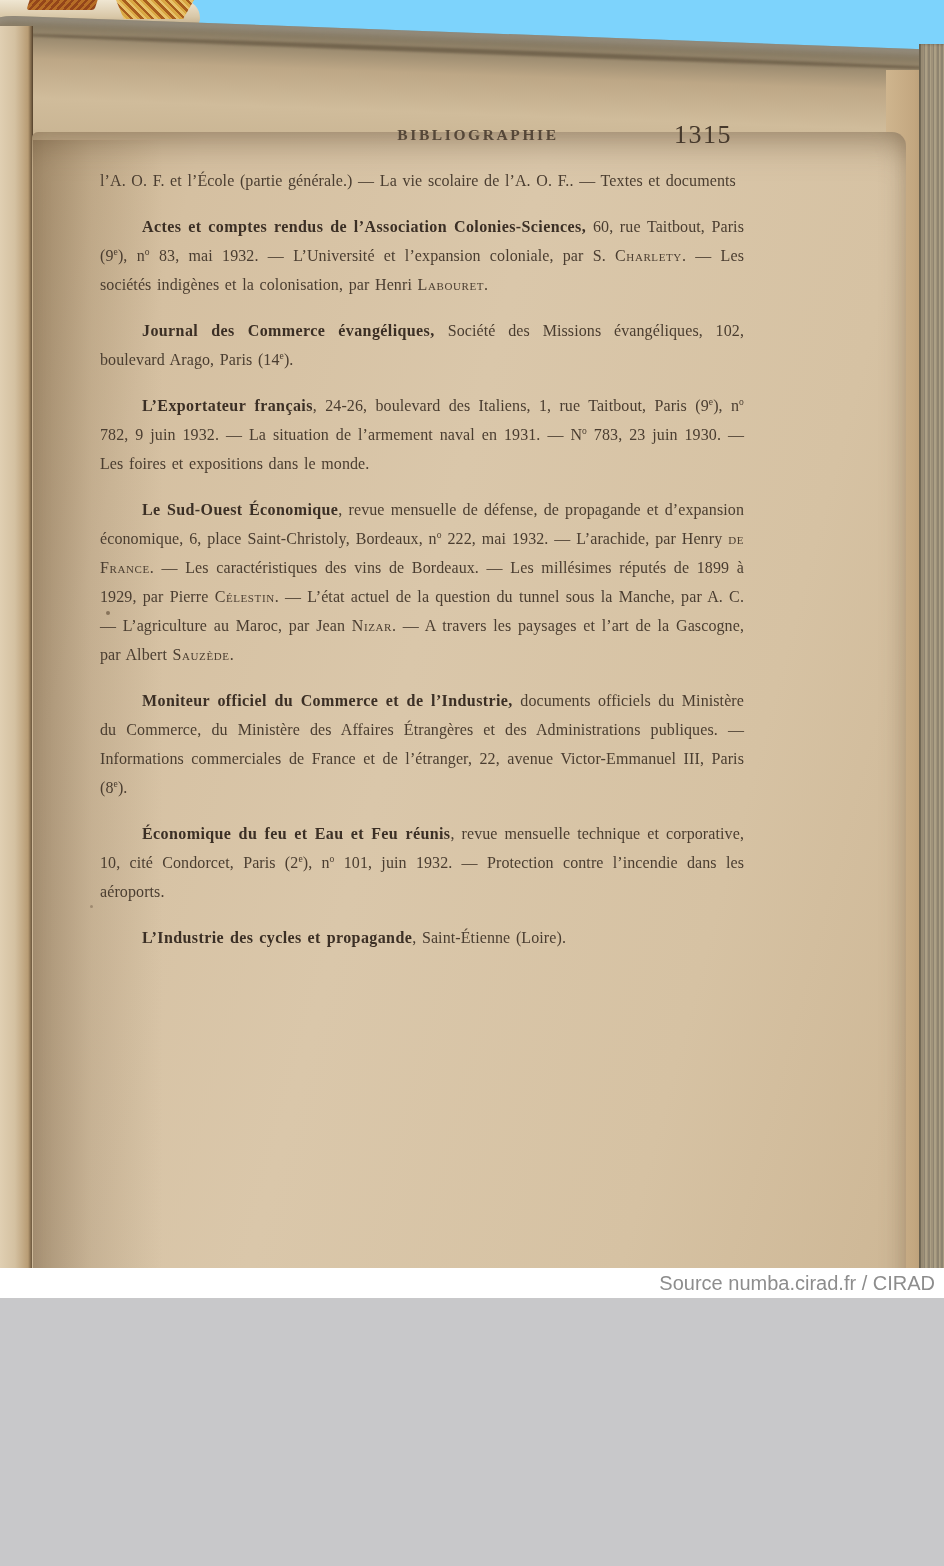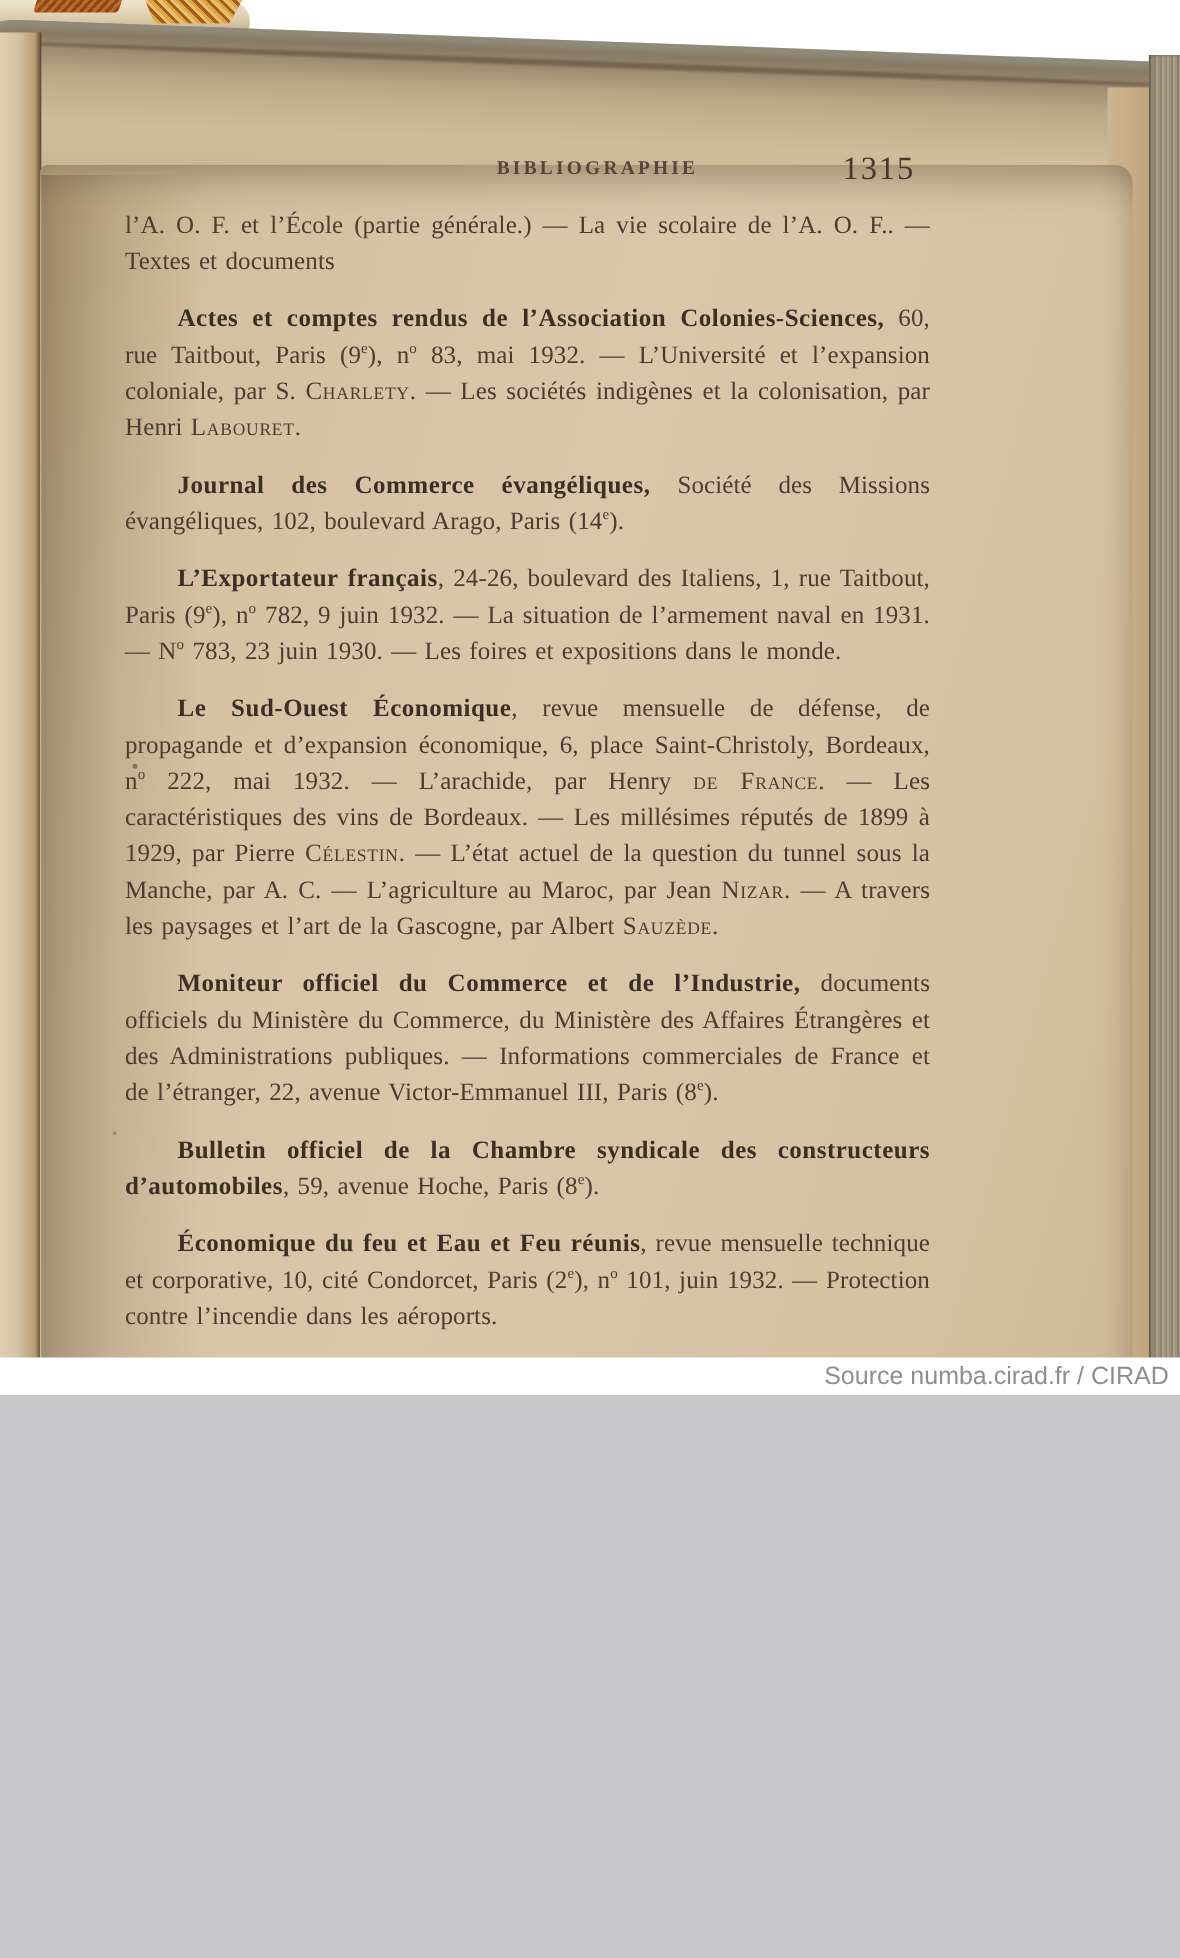--- a/index.html
+++ b/index.html
@@ -1,18 +1,18 @@
 <!DOCTYPE html>
 <html style="--ink: #4a3d30; --ink-bold: #3b2f25; --paper: #d6c2a3; --paper-edge-tan: #c3a780; --binding-black: #17130e; --ribbon-orange: #a85d1d; --ribbon-gold: #d9a743; --backdrop-white: #fbfbfb; --backdrop-gray: #e4e4e6; --footer-text: #8d8d8d;"><head>
 <meta charset="utf-8">
 <style>
   html,body{margin:0;padding:0;background:#c8c8ca;}
   .shot{
-    position:relative;width:944px;height:1116px;overflow:hidden;
-    background:#ffffff;font-family:"Liberation Serif","DejaVu Serif",serif;
+    position:relative;width:944px;height:1298px;overflow:hidden;
+    background:#7dd3fc;font-family:"Liberation Serif","DejaVu Serif",serif;
   }
   
   .bottom-gray{
     position:absolute;left:0;right:0;top:1462px;height:74px;
     background:linear-gradient(180deg,#d7d6d6 0,#e4e4e6 30%,#eceded 100%);
   }
   .corner-tl{
     position:absolute;left:0;top:0;width:200px;height:30px;
     background:linear-gradient(180deg,#efe6d2 0,#d9c8a8 55%,#b7a17d 100%);
     border-radius:0 20px 14px 0;
@@ -85,21 +85,21 @@
   .speck.s2{left:90px;top:905px;width:3px;height:3px;opacity:.6;}
   
   .text-layer{position:absolute;left:100px;top:122px;width:644px;color:var(--ink,#4a3d30);}
   .page-head{position:relative;height:30px;}
   .bib-title{
     position:absolute;left:0;right:0;top:4px;text-align:center;
     transform:translateX(56px);
     font-size:15.5px;font-weight:700;letter-spacing:2.6px;color:#554738;
   }
   .folio{position:absolute;right:12px;top:-2px;font-size:26px;letter-spacing:1.5px;color:#46392c;}
-  .entries{margin-top:14px;font-size:20px;line-height:29px;text-align:justify;
+  .entries{margin-top:14px;font-size:16px;line-height:29px;text-align:justify;
     word-spacing:1.5px;letter-spacing:.1px;}
   .entry{margin:17px 0 0;text-indent:42px;}
   .entry.cont{margin-top:0;text-indent:0;}
   .seg-bold{font-weight:700;color:var(--ink-bold,#3b2f25);letter-spacing:.4px;}
   .seg-smallcaps{font-variant:small-caps;letter-spacing:.6px;}
   sup.seg-sup{font-size:60%;line-height:0;vertical-align:super;}
   
   .footer-bar{
     position:absolute;left:0;right:0;bottom:0;height:30px;background:#ffffff;
     font-family:"Liberation Sans","DejaVu Sans",sans-serif;
@@ -137,21 +137,20 @@
       <span class="bib-title">BIBLIOGRAPHIE</span>
       <span class="folio">1315</span>
     </div>
     <div class="entries">
         <p class="entry cont"><span class="seg-normal">l’A. O. F. et l’École (partie générale.) — La vie scolaire de l’A. O. F.. — Textes et documents</span></p>
         <p class="entry"><span class="seg-bold">Actes et comptes rendus de l’Association Colonies-Sciences, </span><span class="seg-normal">60, rue Taitbout, Paris (9</span><sup class="seg-sup">e</sup><span class="seg-normal">), n</span><sup class="seg-sup">o</sup><span class="seg-normal"> 83, mai 1932. — L’Université et l’expansion coloniale, par S. </span><span class="seg-smallcaps">Charlety</span><span class="seg-normal">. — Les sociétés indigènes et la colonisation, par Henri </span><span class="seg-smallcaps">Labouret</span><span class="seg-normal">.</span></p>
         <p class="entry"><span class="seg-bold">Journal des Commerce évangéliques, </span><span class="seg-normal">Société des Missions évangéliques, 102, boulevard Arago, Paris (14</span><sup class="seg-sup">e</sup><span class="seg-normal">).</span></p>
         <p class="entry"><span class="seg-bold">L’Exportateur français</span><span class="seg-normal">, 24-26, boulevard des Italiens, 1, rue Taitbout, Paris (9</span><sup class="seg-sup">e</sup><span class="seg-normal">), n</span><sup class="seg-sup">o</sup><span class="seg-normal"> 782, 9 juin 1932. — La situation de l’armement naval en 1931. — N</span><sup class="seg-sup">o</sup><span class="seg-normal"> 783, 23 juin 1930. — Les foires et expositions dans le monde.</span></p>
         <p class="entry"><span class="seg-bold">Le Sud-Ouest Économique</span><span class="seg-normal">, revue mensuelle de défense, de propagande et d’expansion économique, 6, place Saint-Christoly, Bordeaux, n</span><sup class="seg-sup">o</sup><span class="seg-normal"> 222, mai 1932. — L’arachide, par Henry </span><span class="seg-smallcaps">de France</span><span class="seg-normal">. — Les caractéristiques des vins de Bordeaux. — Les millésimes réputés de 1899 à 1929, par Pierre </span><span class="seg-smallcaps">Célestin</span><span class="seg-normal">. — L’état actuel de la question du tunnel sous la Manche, par A. C. — L’agriculture au Maroc, par Jean </span><span class="seg-smallcaps">Nizar</span><span class="seg-normal">. — A travers les paysages et l’art de la Gascogne, par Albert </span><span class="seg-smallcaps">Sauzède</span><span class="seg-normal">.</span></p>
         <p class="entry"><span class="seg-bold">Moniteur officiel du Commerce et de l’Industrie, </span><span class="seg-normal">documents officiels du Ministère du Commerce, du Ministère des Affaires Étrangères et des Administrations publiques. — Informations commerciales de France et de l’étranger, 22, avenue Victor-Emmanuel III, Paris (8</span><sup class="seg-sup">e</sup><span class="seg-normal">).</span></p>
-        <p class="entry"><span class="seg-bold">Bulletin officiel de la Chambre syndicale des constructeurs d’automobiles</span><span class="seg-normal">, 59, avenue Hoche, Paris (8</span><sup class="seg-sup">e</sup><span class="seg-normal">).</span></p>
         <p class="entry"><span class="seg-bold">Économique du feu et Eau et Feu réunis</span><span class="seg-normal">, revue mensuelle technique et corporative, 10, cité Condorcet, Paris (2</span><sup class="seg-sup">e</sup><span class="seg-normal">), n</span><sup class="seg-sup">o</sup><span class="seg-normal"> 101, juin 1932. — Protection contre l’incendie dans les aéroports.</span></p>
         <p class="entry"><span class="seg-bold">L’Industrie des cycles et propagande</span><span class="seg-normal">, Saint-Étienne (Loire).</span></p>
       </div>
   </div>
 
   <div class="footer-bar">
     <span>Source numba.cirad.fr / CIRAD</span>
   </div>
 
 </div>

